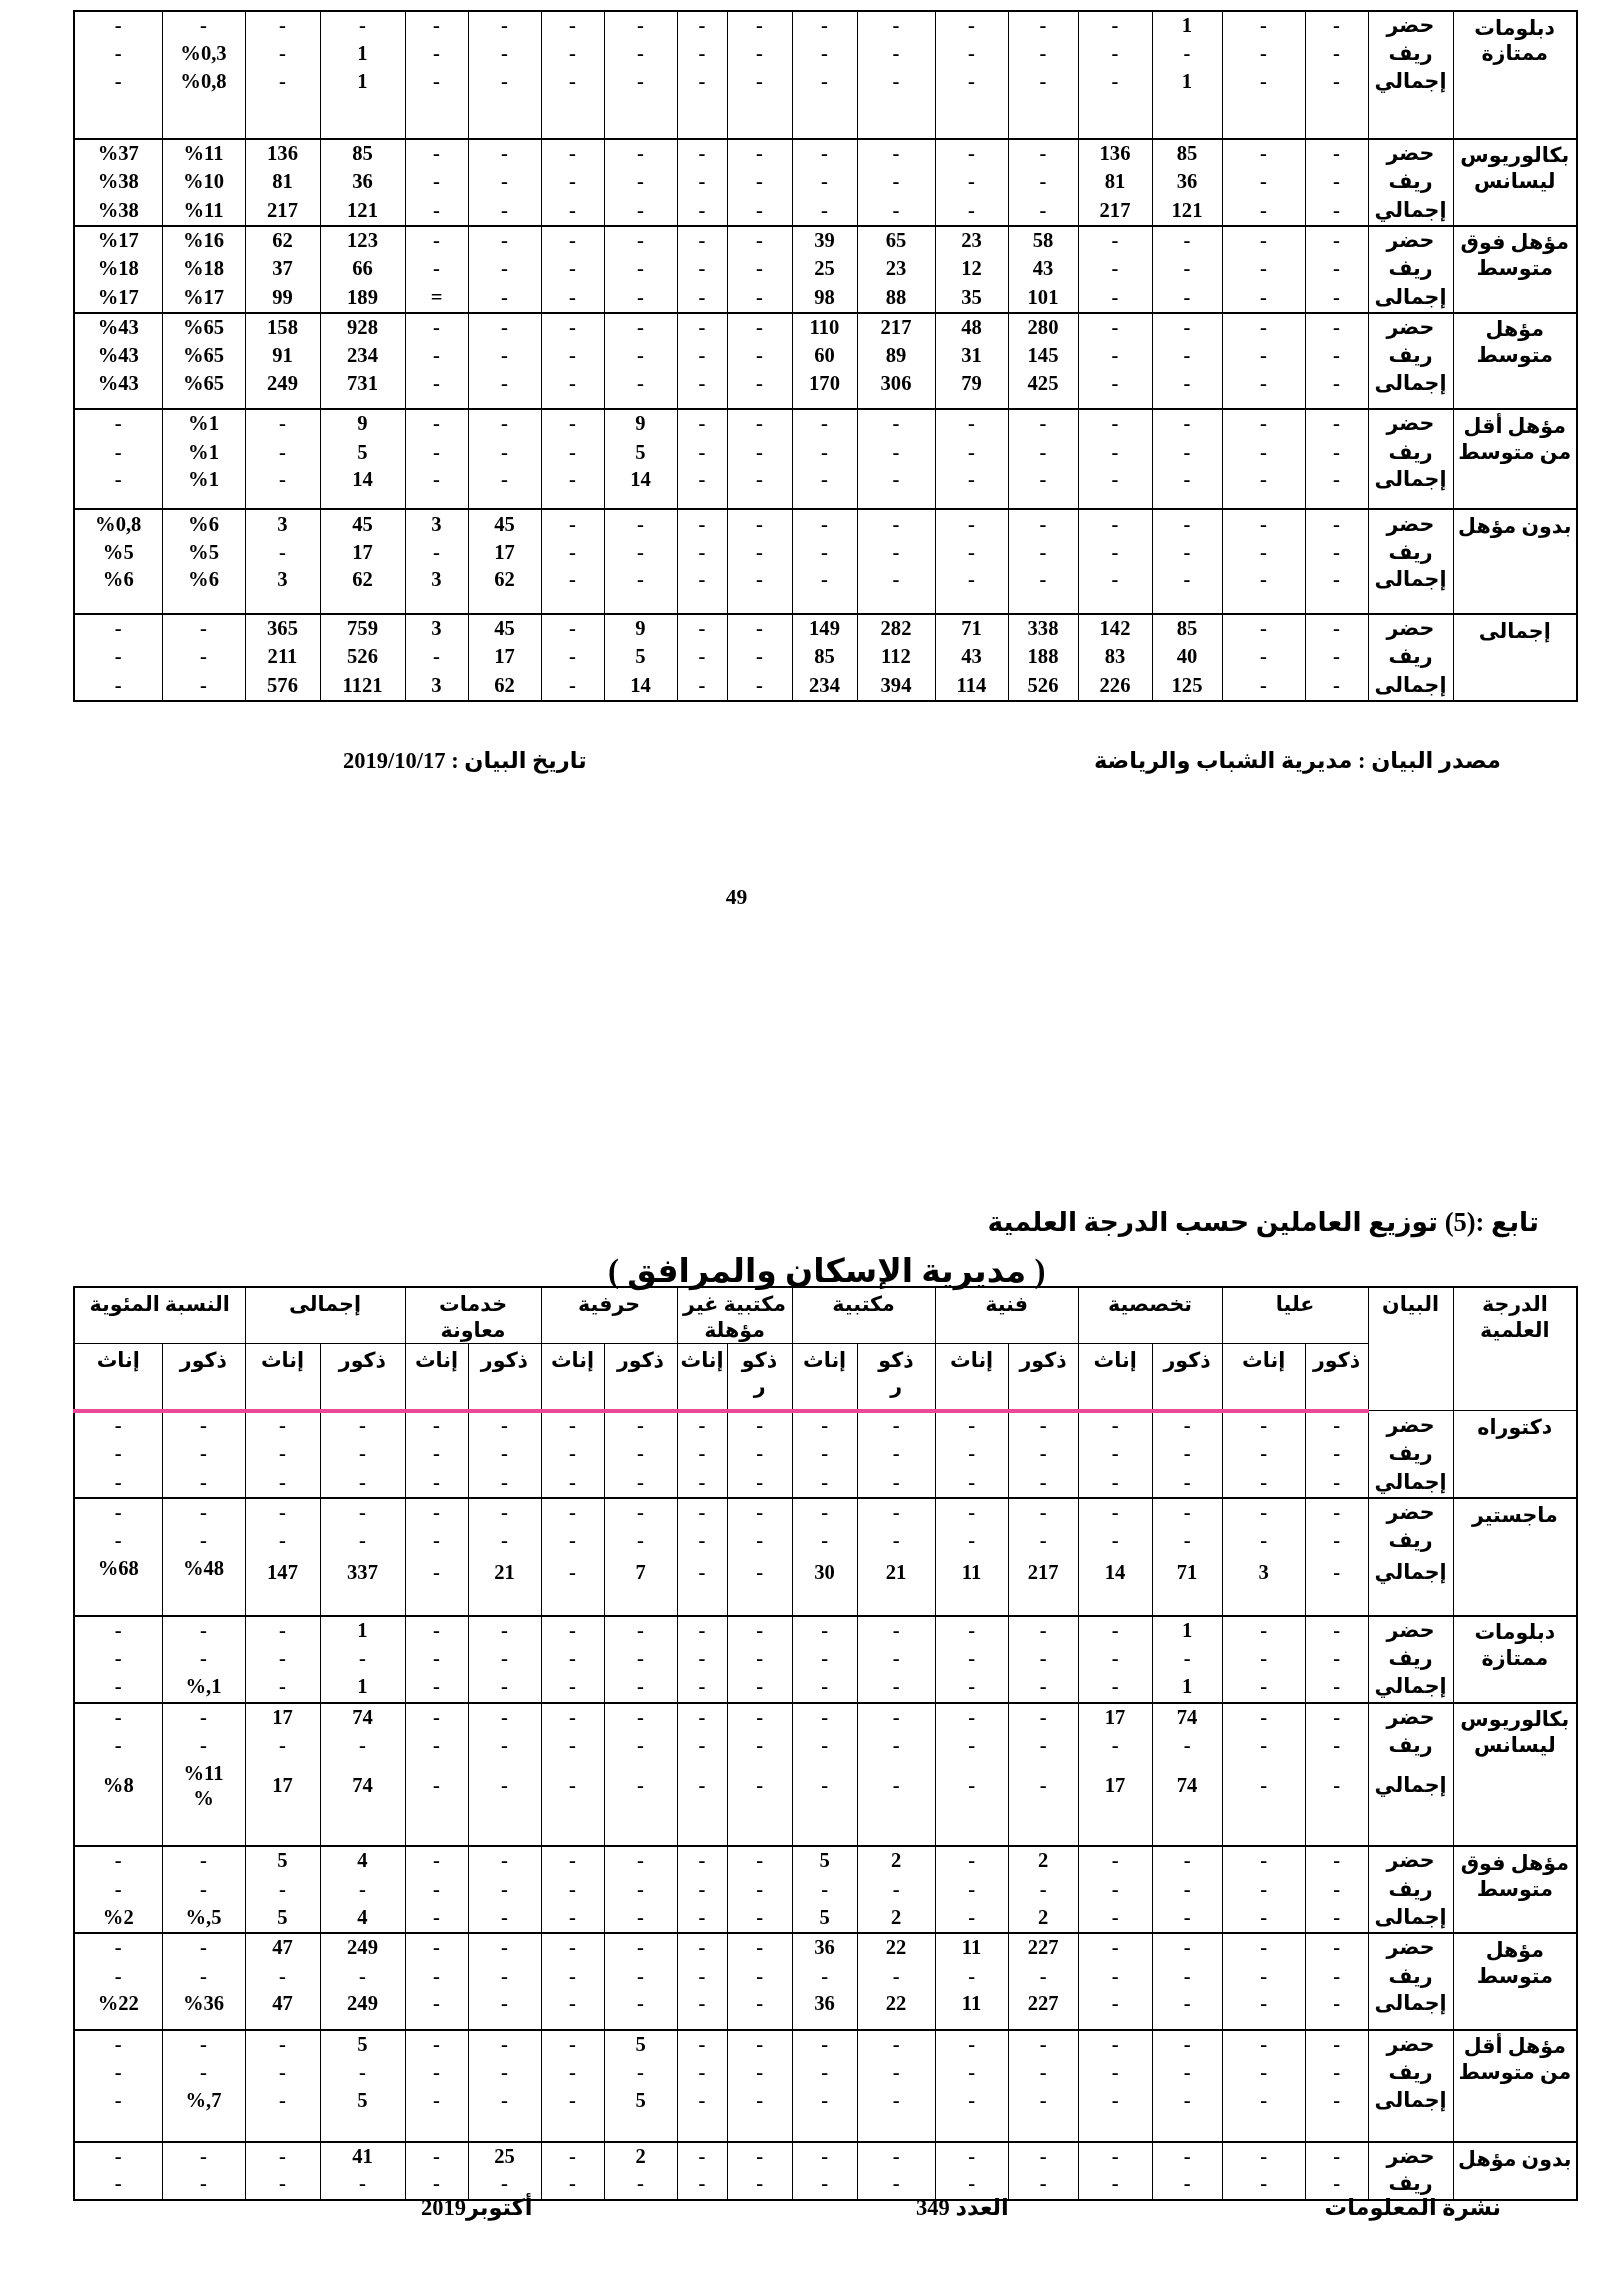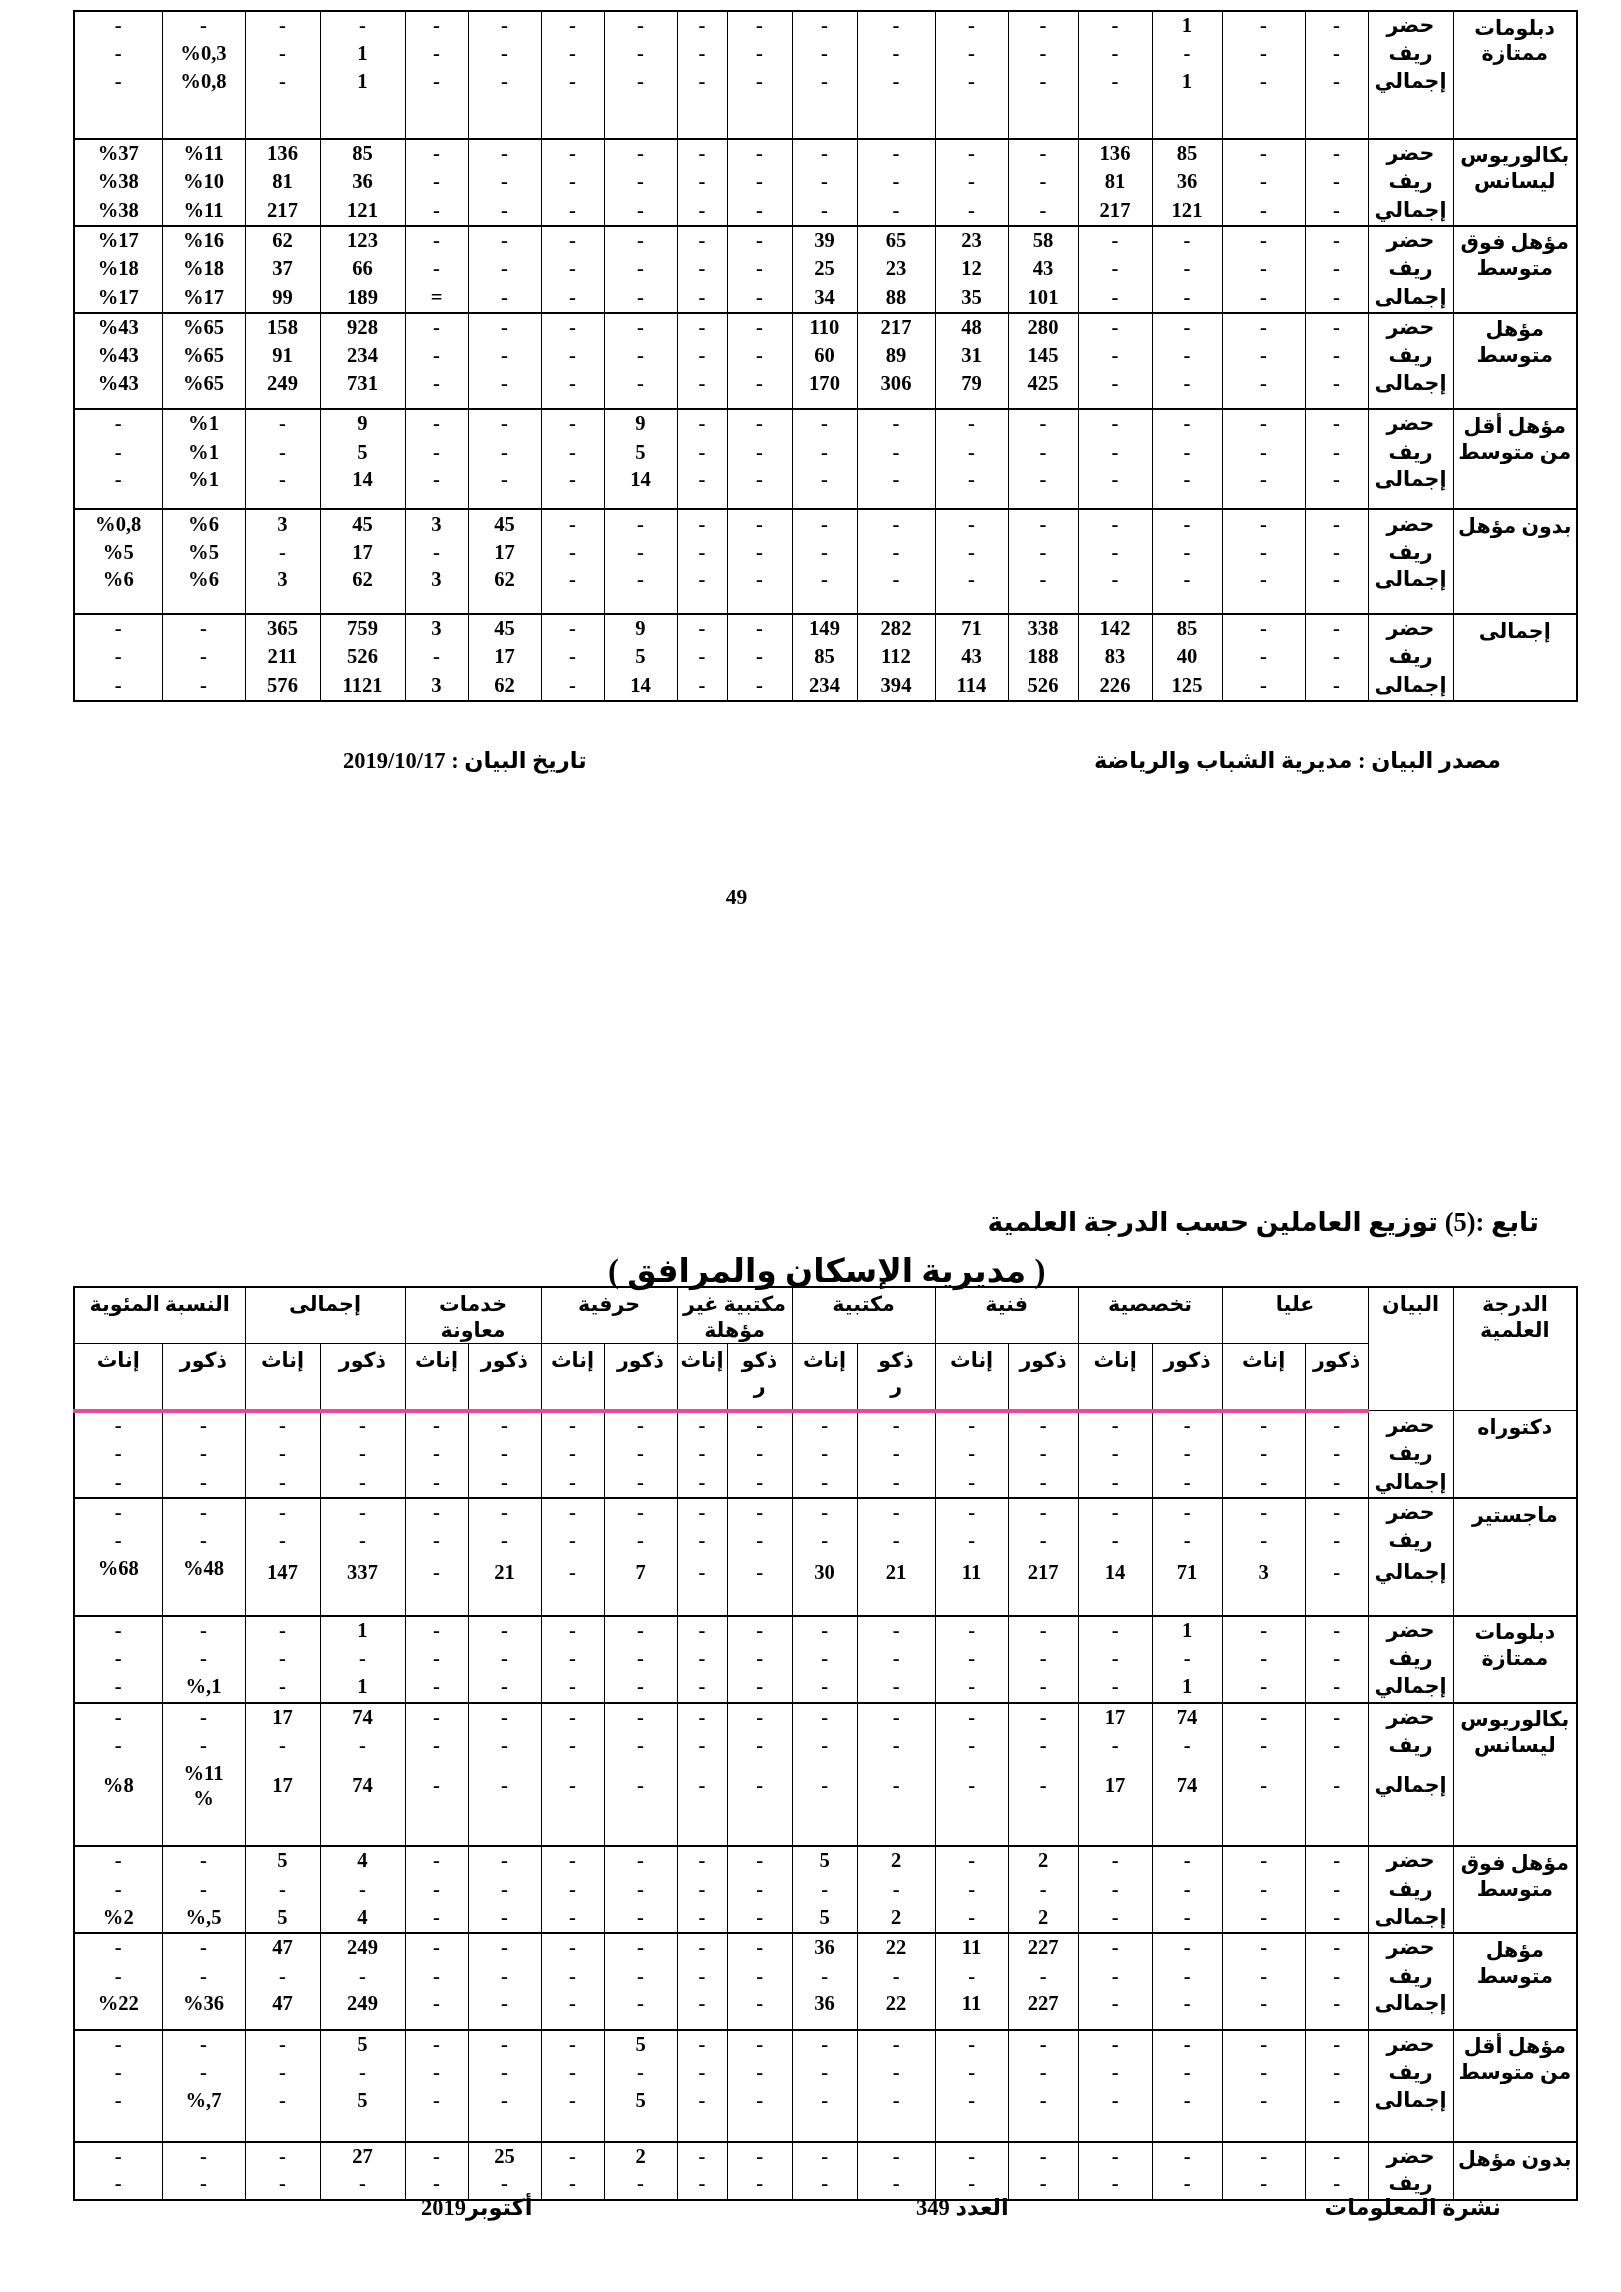--- a/index.html
+++ b/index.html
@@ -247,21 +247,21 @@
         <td>%17</td>
         <td>%17</td>
         <td>99</td>
         <td>189</td>
         <td>=</td>
         <td>-</td>
         <td>-</td>
         <td>-</td>
         <td>-</td>
         <td>-</td>
-        <td>34</td>
+        <td>98</td>
         <td>88</td>
         <td>35</td>
         <td>101</td>
         <td>-</td>
         <td>-</td>
         <td>-</td>
         <td>-</td>
         <td>إجمالى</td>
       </tr>
       <tr class="bs">
@@ -1040,21 +1040,21 @@
         <td style="padding-bottom: 27.4px;">-</td>
         <td style="padding-bottom: 27.4px;">-</td>
         <td style="padding-bottom: 27.4px;">-</td>
         <td style="padding-bottom: 27.4px;">-</td>
         <td style="padding-bottom: 27.4px;">إجمالى</td>
       </tr>
       <tr class="bs">
         <td>-</td>
         <td>-</td>
         <td>-</td>
-        <td>27</td>
+        <td>41</td>
         <td>-</td>
         <td>25</td>
         <td>-</td>
         <td>2</td>
         <td>-</td>
         <td>-</td>
         <td>-</td>
         <td>-</td>
         <td>-</td>
         <td>-</td>

